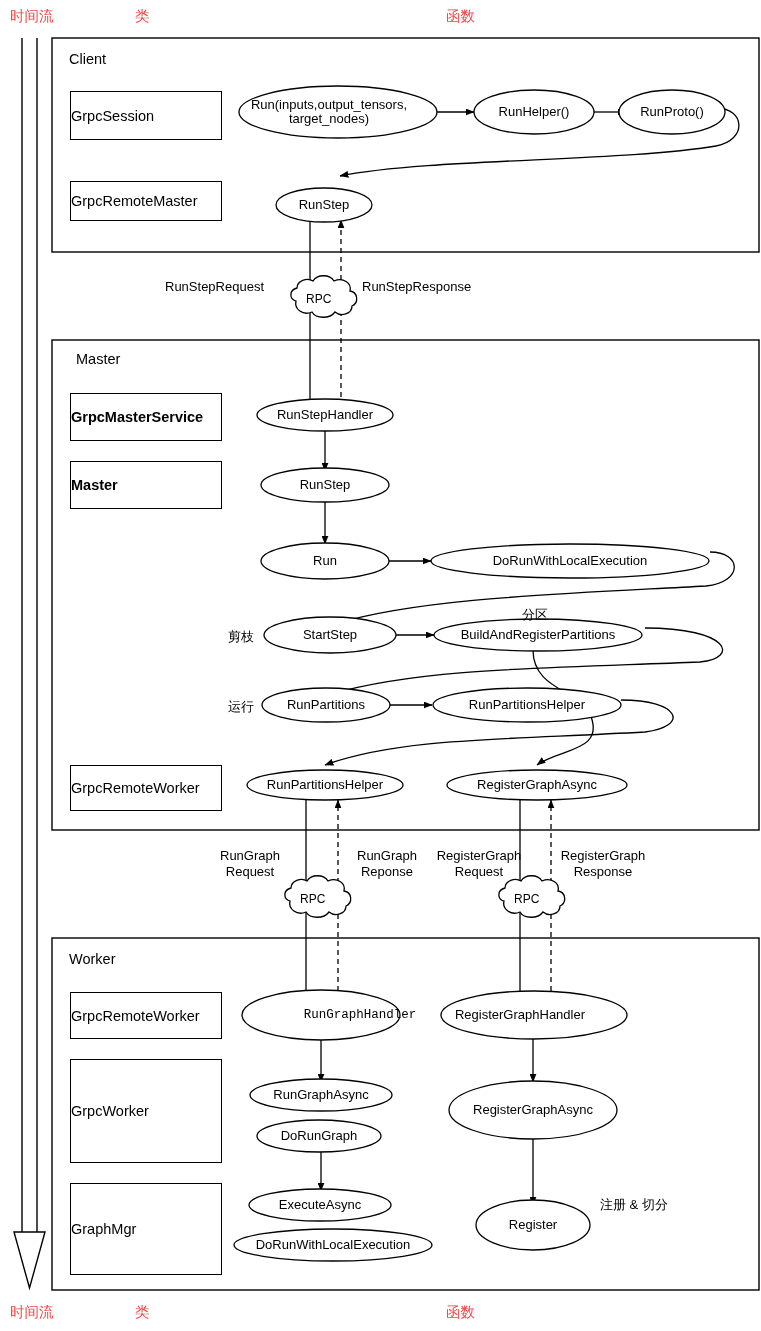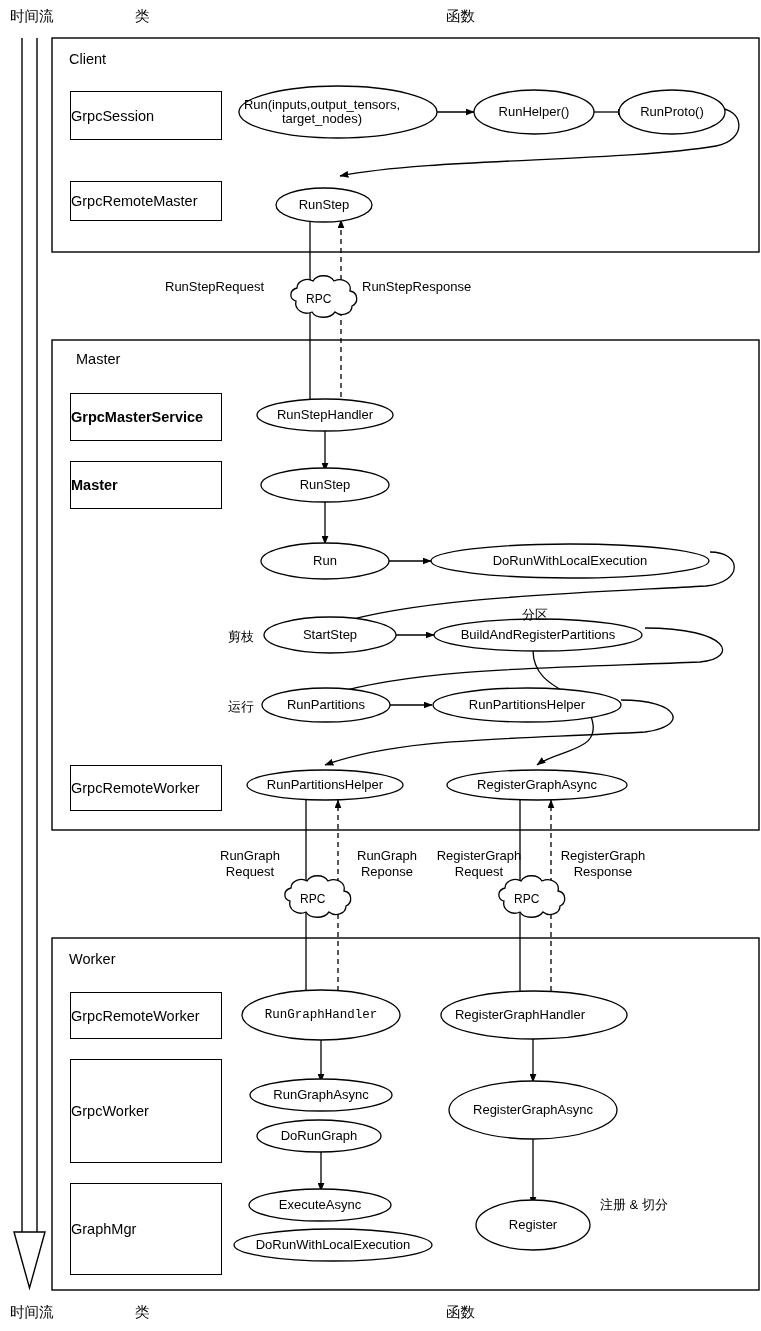--- a/index.html
+++ b/index.html
@@ -17,21 +17,21 @@
   #svg-layer{
     position:absolute;
     left:0;top:0;
     width:761px;
     height:1331px;
   }
   .hdr{
     position:absolute;
     font-size:14.5px;
     white-space:nowrap;
-    color:#000000;
+    color:#ef4444;
   }
   .grp-label{
     position:absolute;
     font-size:14.5px;
     white-space:nowrap;
   }
   .cls-box{
     position:absolute;
     box-sizing:border-box;
     border:1px solid #000;
@@ -48,20 +48,21 @@
     position:absolute;
     font-size:13px;
     text-align:center;
     white-space:pre;
     line-height:14px;
     pointer-events:none;
   }
   .node-label.mono{
     font-family:"Liberation Mono","DejaVu Sans Mono",monospace;
     font-size:12.5px;
+    padding-left:39px;
   }
   .edge-label{
     position:absolute;
     font-size:13px;
     white-space:pre;
     text-align:center;
     line-height:16px;
   }
   .cn-label{
     position:absolute;
@@ -213,21 +214,21 @@
                C337,877 346,883 344,891 C352,892 353,903 346,906
                C346,914 335,917 329,912 C324,919 310,919 306,912
                C297,916 288,909 290,901 C283,899 283,890 291,888 z"></path>
       <path d="M505,888 C505,881 515,877 521,881 C525,874 538,874 542,881
                C551,877 560,883 558,891 C566,892 567,903 560,906
                C560,914 549,917 543,912 C538,919 524,919 520,912
                C511,916 502,909 504,901 C497,899 497,890 505,888 z"></path>
     </g>
   </svg>
 
-  <div class="node-label" style="left:223px;top:98px;width:198px;">Run(inputs,output_tensors,
+  <div class="node-label" style="left:230px;top:98px;width:198px;">Run(inputs,output_tensors,
 target_nodes)</div>
   <div class="node-label" style="left:474px;top:105px;width:120px;">RunHelper()</div>
   <div class="node-label" style="left:619px;top:105px;width:106px;">RunProto()</div>
   <div class="node-label" style="left:276px;top:198px;width:96px;">RunStep</div>
 
   <div class="node-label" style="left:257px;top:408px;width:136px;">RunStepHandler</div>
   <div class="node-label" style="left:261px;top:478px;width:128px;">RunStep</div>
   <div class="node-label" style="left:261px;top:554px;width:128px;">Run</div>
   <div class="node-label" style="left:431px;top:554px;width:278px;">DoRunWithLocalExecution</div>
   <div class="node-label" style="left:264px;top:628px;width:132px;">StartStep</div>

